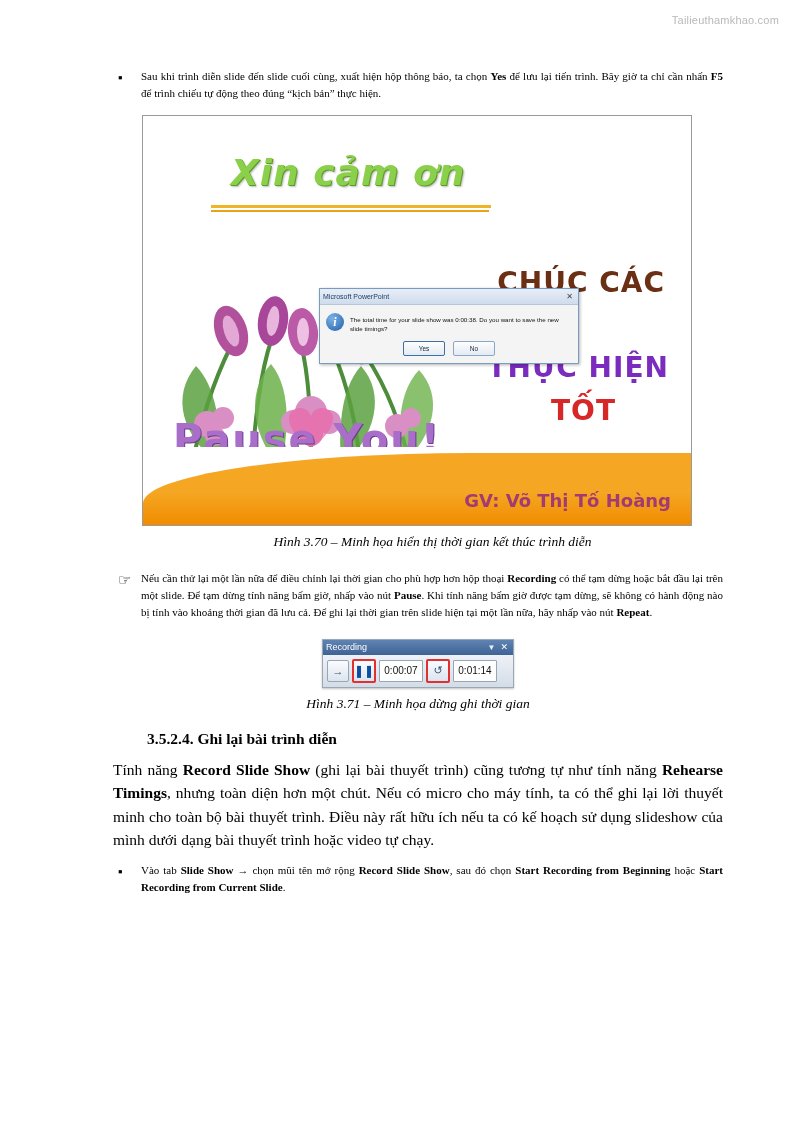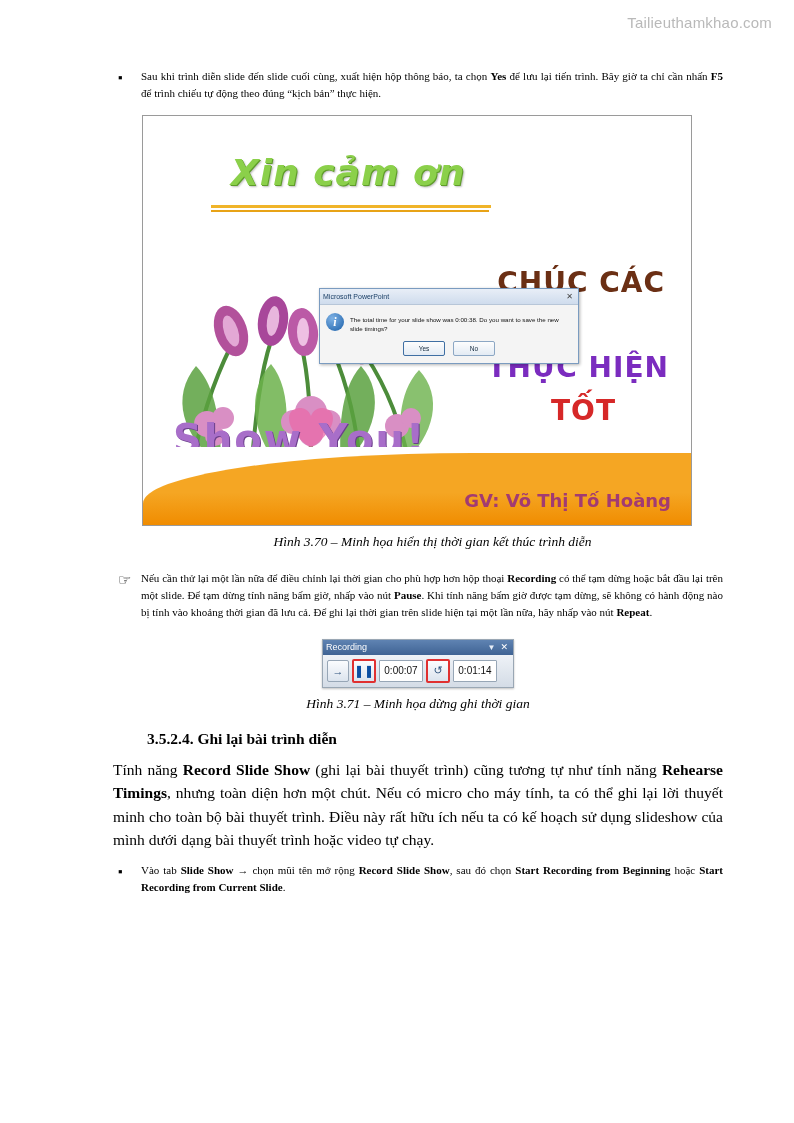--- a/index.html
+++ b/index.html
@@ -16,24 +16,24 @@
     overflow: hidden;
   }
   .page {
     position: absolute;
     left: 0; top: 0;
     width: 794px;
     height: 1123px;
   }
   .watermark {
     position: absolute;
-    right: 22px;
+    right: 15px;
     top: 14px;
     font-family: "Liberation Sans", sans-serif;
-    font-size: 15px;
+    font-size: 11px;
     color: #b9b9b9;
     letter-spacing: 0.2px;
   }
   .content {
     position: absolute;
     left: 113px;
     top: 68px;
     width: 610px;
   }
   .bullet-block {
@@ -382,21 +382,21 @@
               <circle cx="236" cy="190" r="12"></circle>
                 <circle cx="250" cy="182" r="10"></circle>
             </g>
             <path d="M128 182 C128 170 146 168 150 180 C154 168 172 170 172 182 C172 198 150 212 150 212 C150 212 128 198 128 182Z" fill="#e86aa8" opacity=".75"></path>
           </g>
         </svg>
 
         <div class="chuc-cac">CHÚC CÁC</div>
         <div class="thuc-hien">THỰC HIỆN</div>
         <div class="tot">TỐT</div>
-        <div class="thankyou">Show You!</div>
+        <div class="thankyou">Pause You!</div>
 
         <div class="ppt-dialog">
           <div class="title-bar">
             <span class="t">Microsoft PowerPoint</span>
             <span class="x">✕</span>
           </div>
           <div class="body">
             <div class="info-icon">i</div>
             <div class="dlg-text">The total time for your slide show was 0:00:38. Do you want to save the new slide timings?</div>
           </div>

